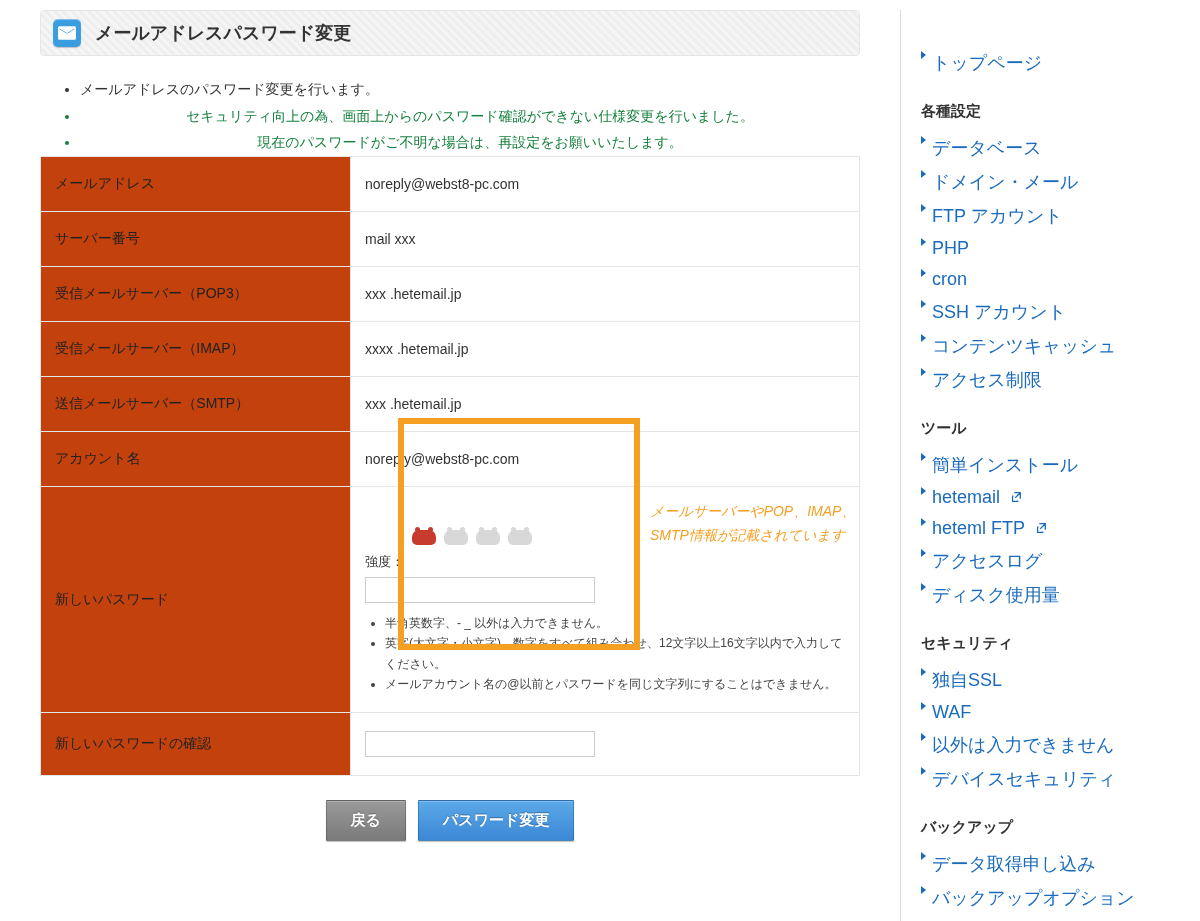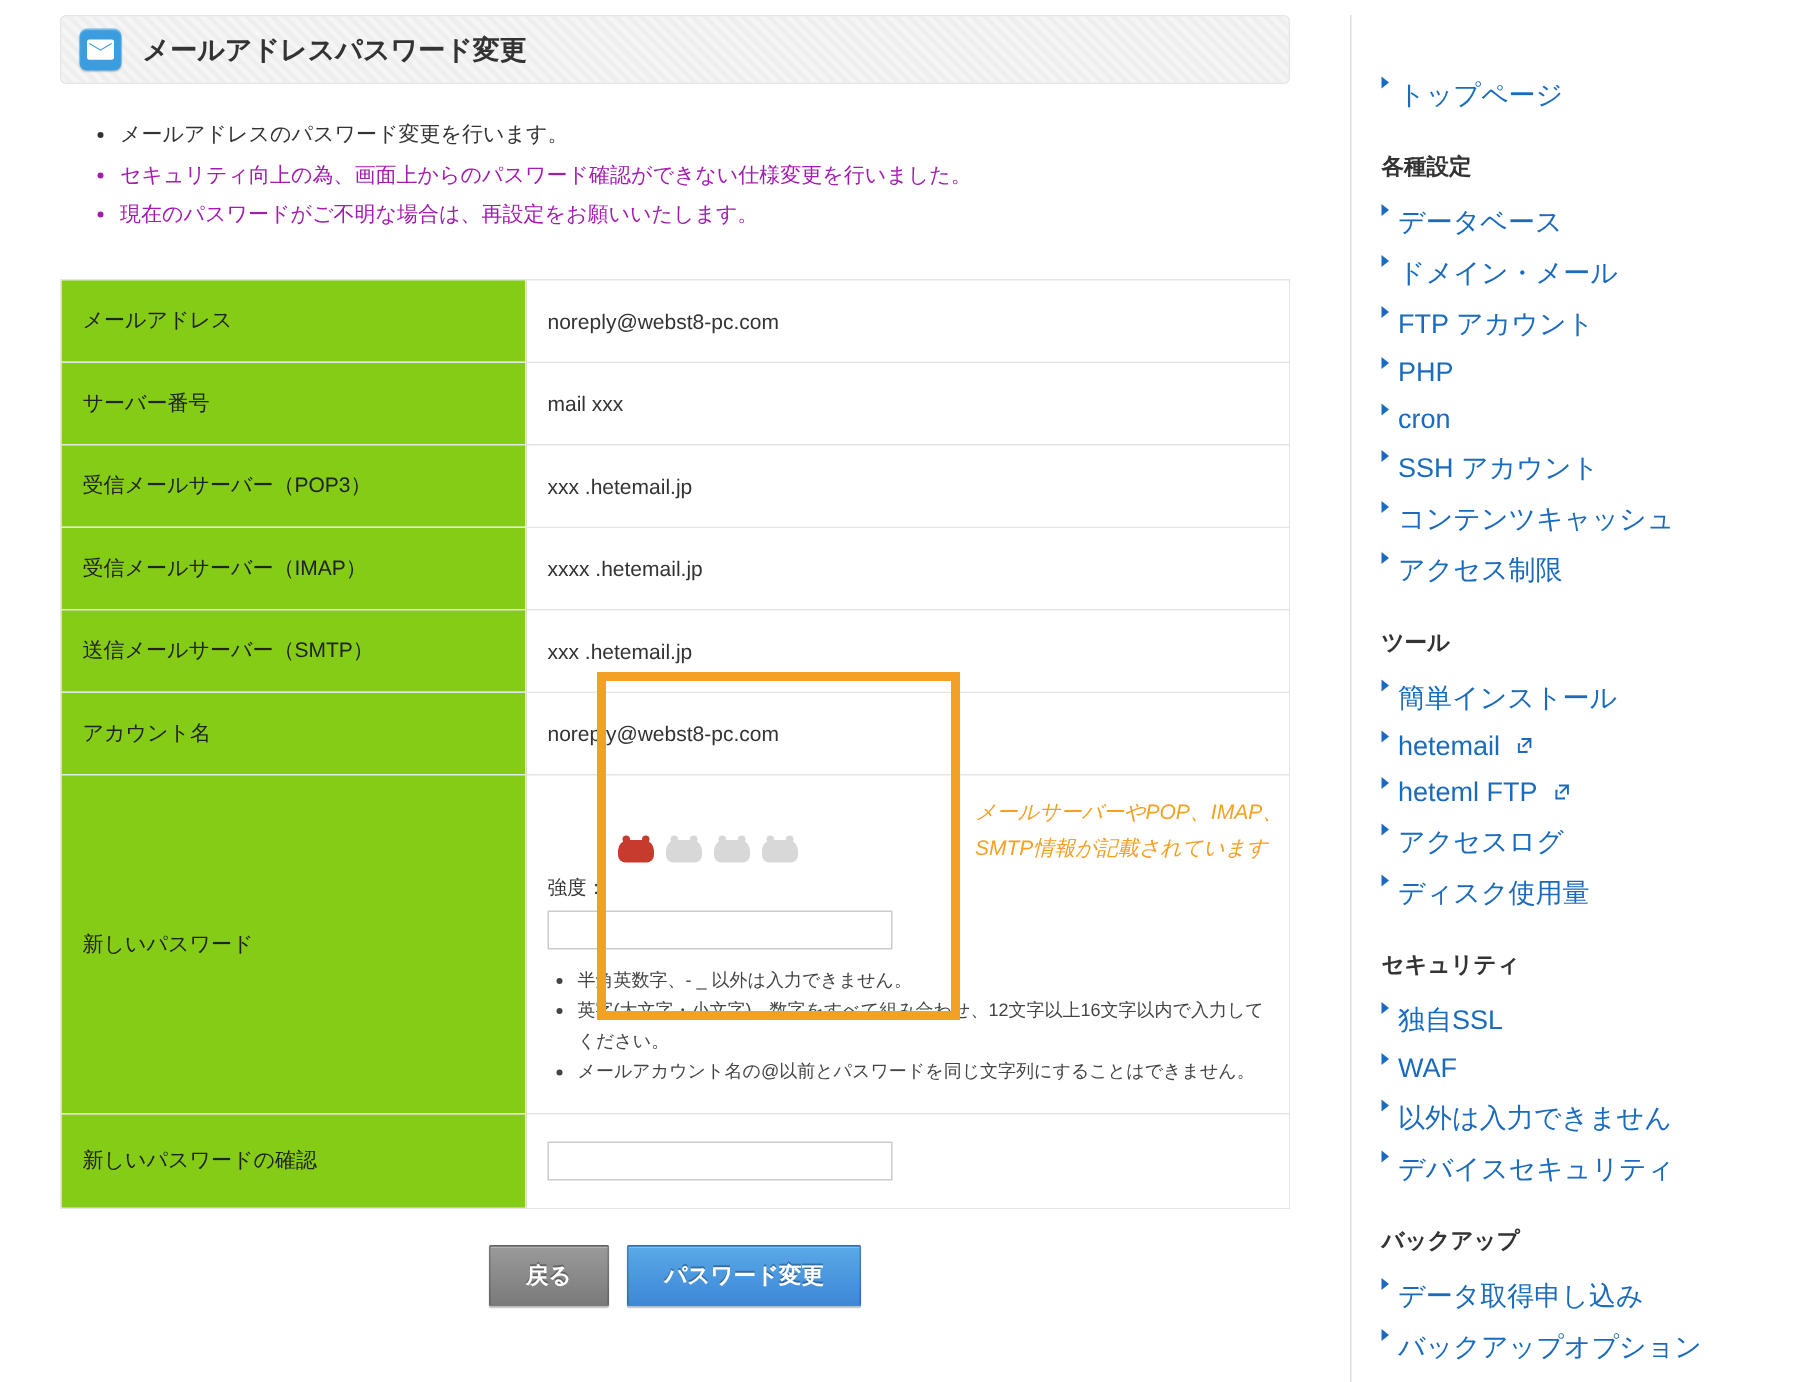--- a/index.html
+++ b/index.html
@@ -51,42 +51,41 @@
     }
     .title-icon svg { width: 18px; height: 14px; fill: #fff; }
     .page-title {
       font-size: 18px;
       font-weight: bold;
       color: #333;
     }
     .notice-list {
       list-style: disc;
       padding-left: 40px;
-      margin-bottom: 30px;
       line-height: 1.9;
     }
     .notice-list li { color: #333; }
-    .notice-list li.red { color: #a21caf; }
+    .notice-list li.red { color: #15803d; text-align: center; }
 
     table.form-table {
       width: 100%;
       border-collapse: collapse;
       border: 1px solid #e5e5e5;
       position: relative;
     }
     table.form-table th,
     table.form-table td {
       border: 1px solid #e5e5e5;
       padding: 18px 14px;
       text-align: left;
       font-size: 14px;
       vertical-align: middle;
     }
     table.form-table th {
-      background: #84cc16;
+      background: #c2410c;
       font-weight: normal;
       width: 310px;
       color: #222;
     }
     table.form-table td {
       background: #fff;
       position: relative;
     }
     .pw-cell { padding: 14px 14px; }
     .strength-row {

